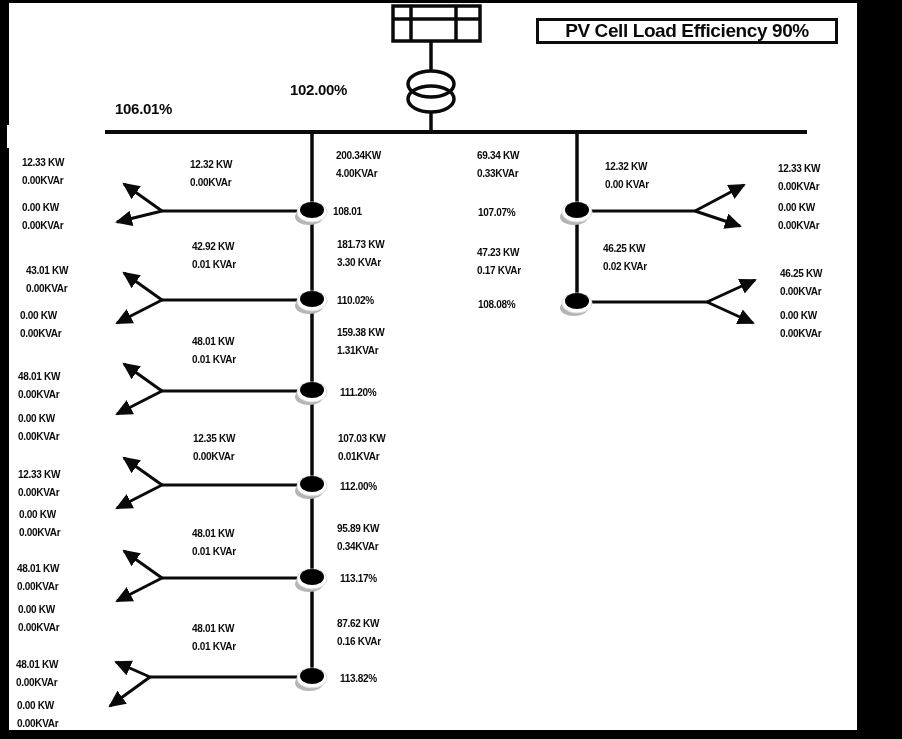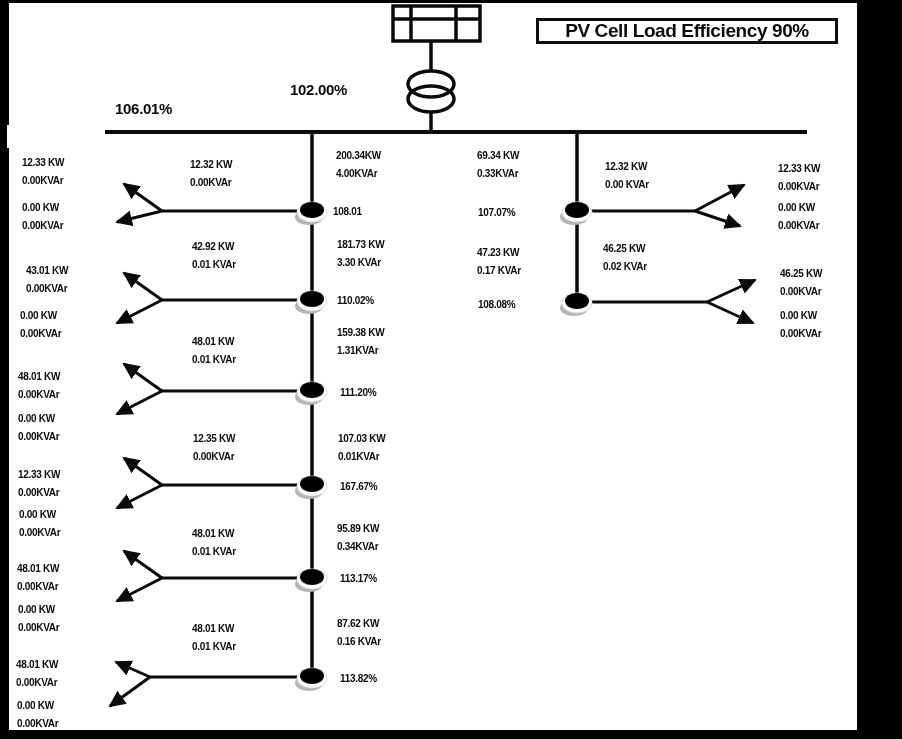--- a/index.html
+++ b/index.html
@@ -218,21 +218,21 @@
   </div>
   <div class="lbl" style="left:18px;top:466px">
     <div>12.33 KW</div>
     <div>0.00KVAr</div>
   </div>
   <div class="lbl" style="left:19px;top:506px">
     <div>0.00 KW</div>
     <div>0.00KVAr</div>
   </div>
   <div class="lbl" style="left:340px;top:478px">
-    <div>167.67%</div>
+    <div>112.00%</div>
   </div>
 
   <div class="lbl" style="left:337px;top:520px">
     <div>95.89 KW</div>
     <div>0.34KVAr</div>
   </div>
   <div class="lbl" style="left:192px;top:525px">
     <div>48.01 KW</div>
     <div>0.01 KVAr</div>
   </div>

